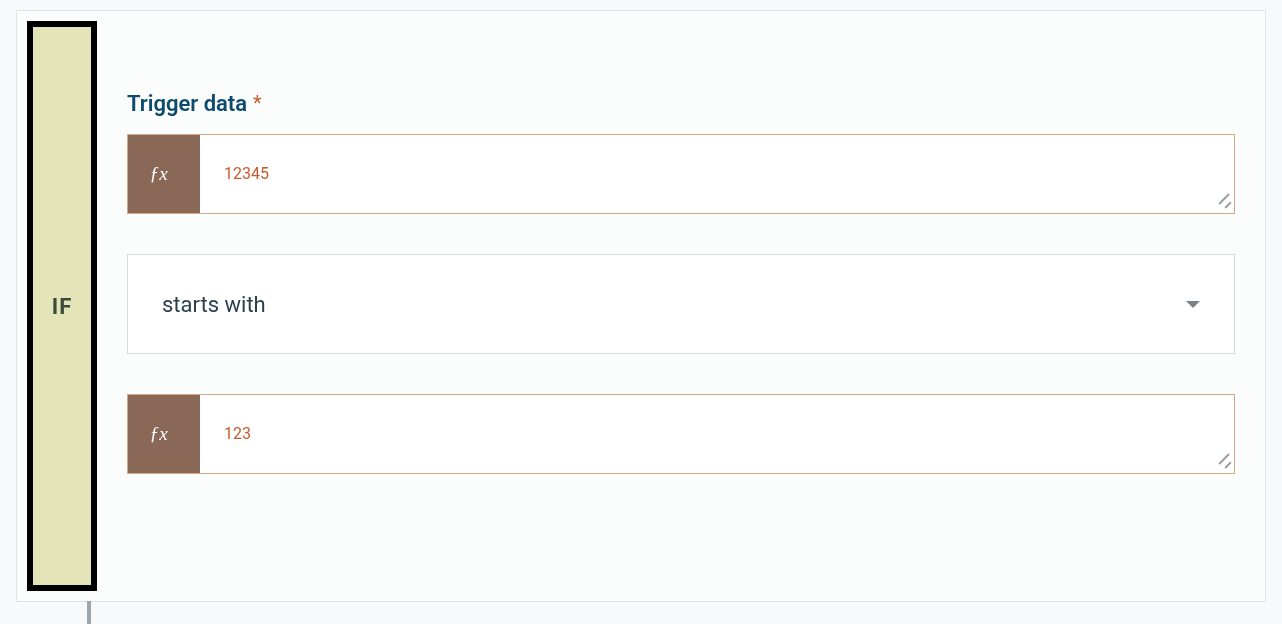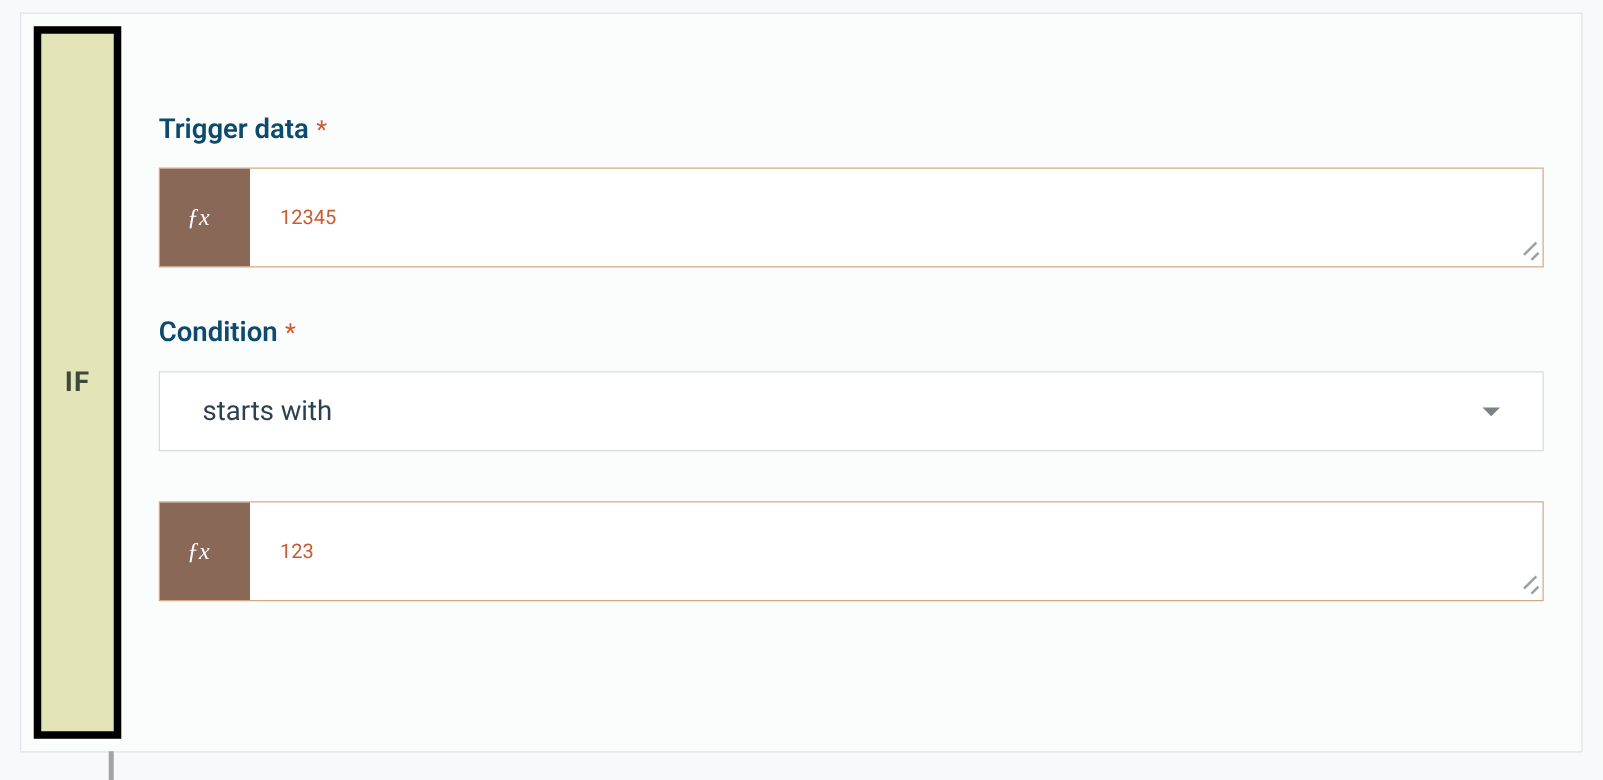--- a/index.html
+++ b/index.html
@@ -113,21 +113,21 @@
       bottom: 5px;
       transform: rotate(-45deg);
     }
     .resize-handle::after {
       width: 8px;
       right: -2px;
       bottom: 1px;
       transform: rotate(-45deg);
     }
     .select-wrap {
-      height: 64px;
+      height: 100px;
       border: 1px solid #d7dbdd;
       background: #fff;
       display: flex;
       align-items: center;
       padding: 0 34px;
       justify-content: space-between;
       cursor: pointer;
     }
     .select-value {
       font-size: 22px;
@@ -171,24 +171,20 @@
               <text x="2" y="22" font-family="Georgia, 'Times New Roman', serif" font-style="italic" font-size="24" fill="#ffffff" font-weight="400">ƒx</text>
             </svg>
           </span>
         </div>
         <textarea class="fx-textarea" rows="1" style="">12345</textarea>
         <div class="resize-handle"></div>
       </div>
     </div>
 
     <div class="field-group">
-      <div class="label-row">
-        <span class="field-label">Condition</span>
-        <span class="required-star">*</span>
-      </div>
       <div class="select-wrap">
         <span class="select-value">starts with</span>
         <span class="dropdown-caret"></span>
       </div>
     </div>
 
     <div class="field-group">
       <div class="fx-input-wrap">
         <div class="fx-button">
           <span>

